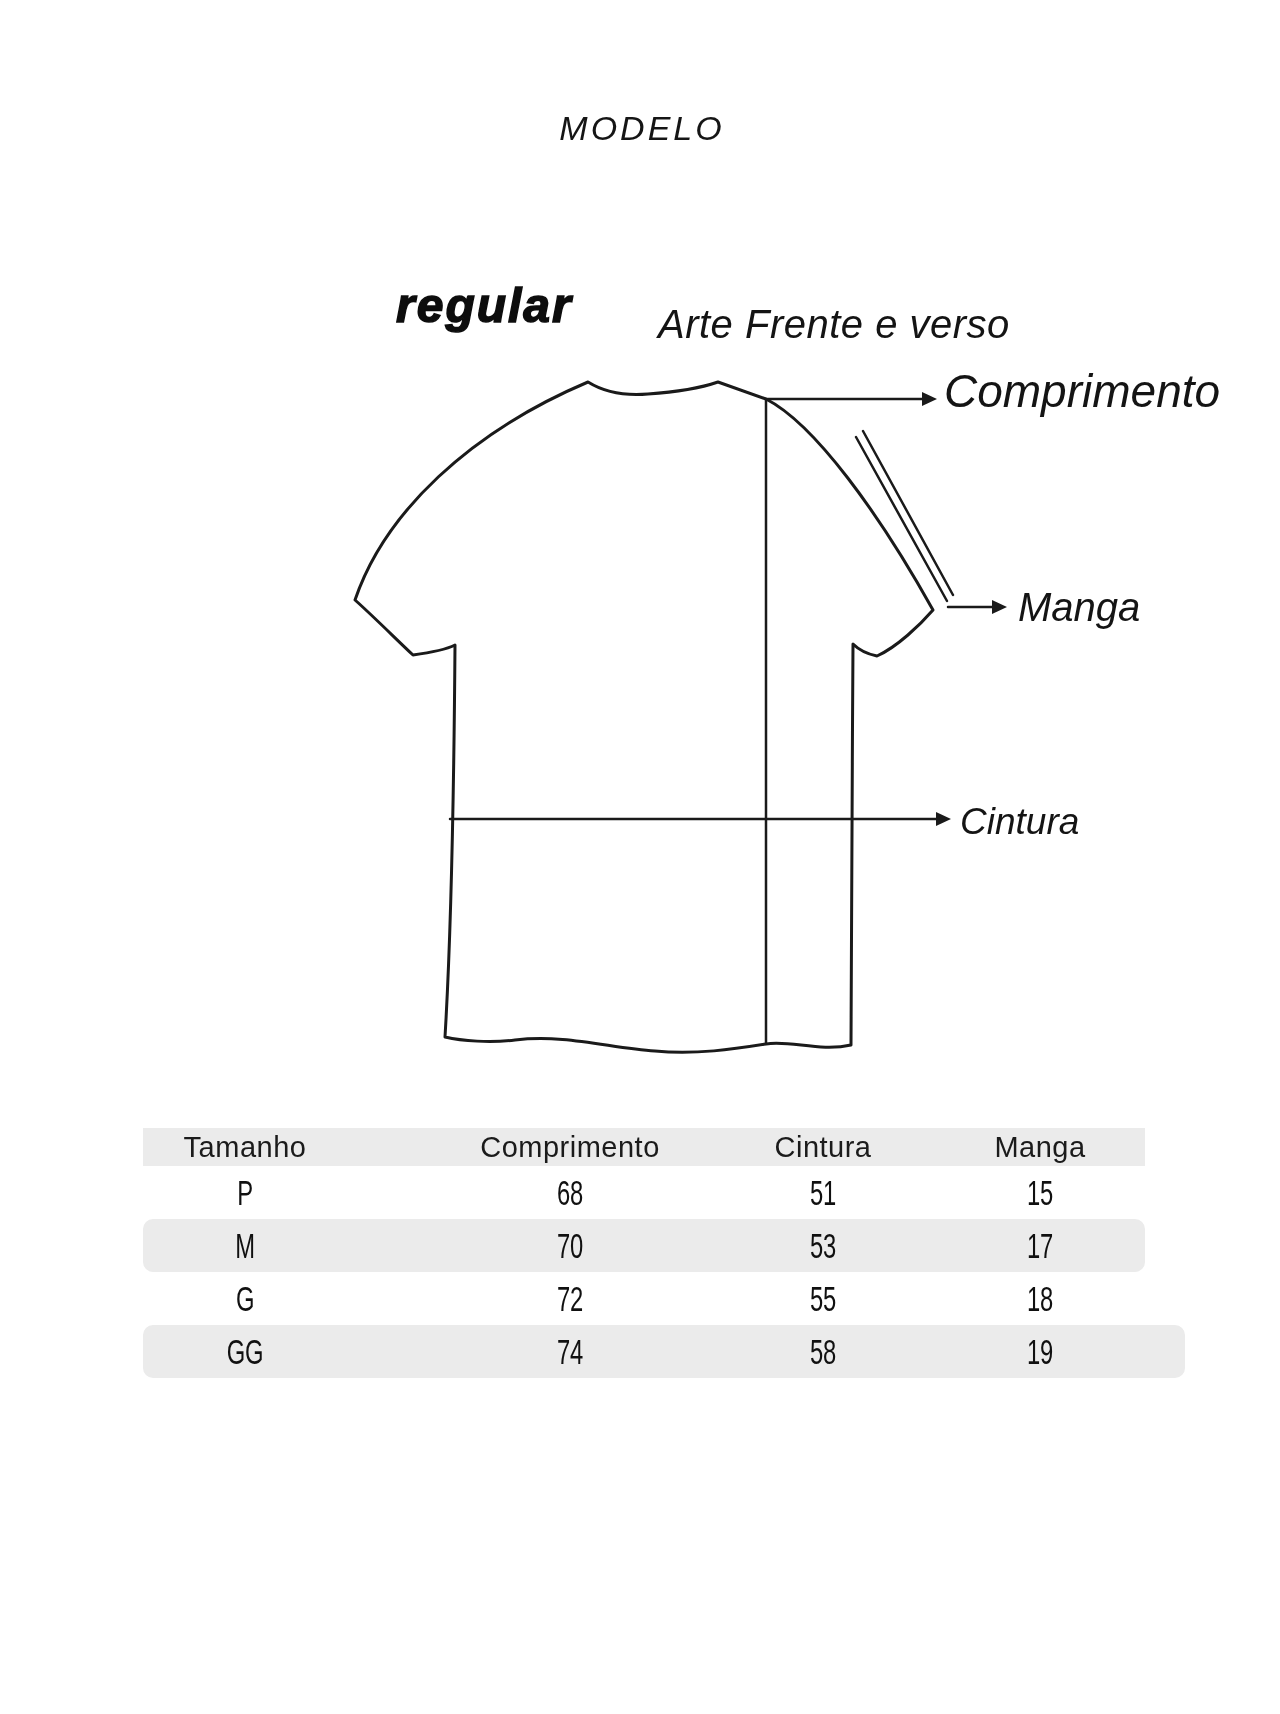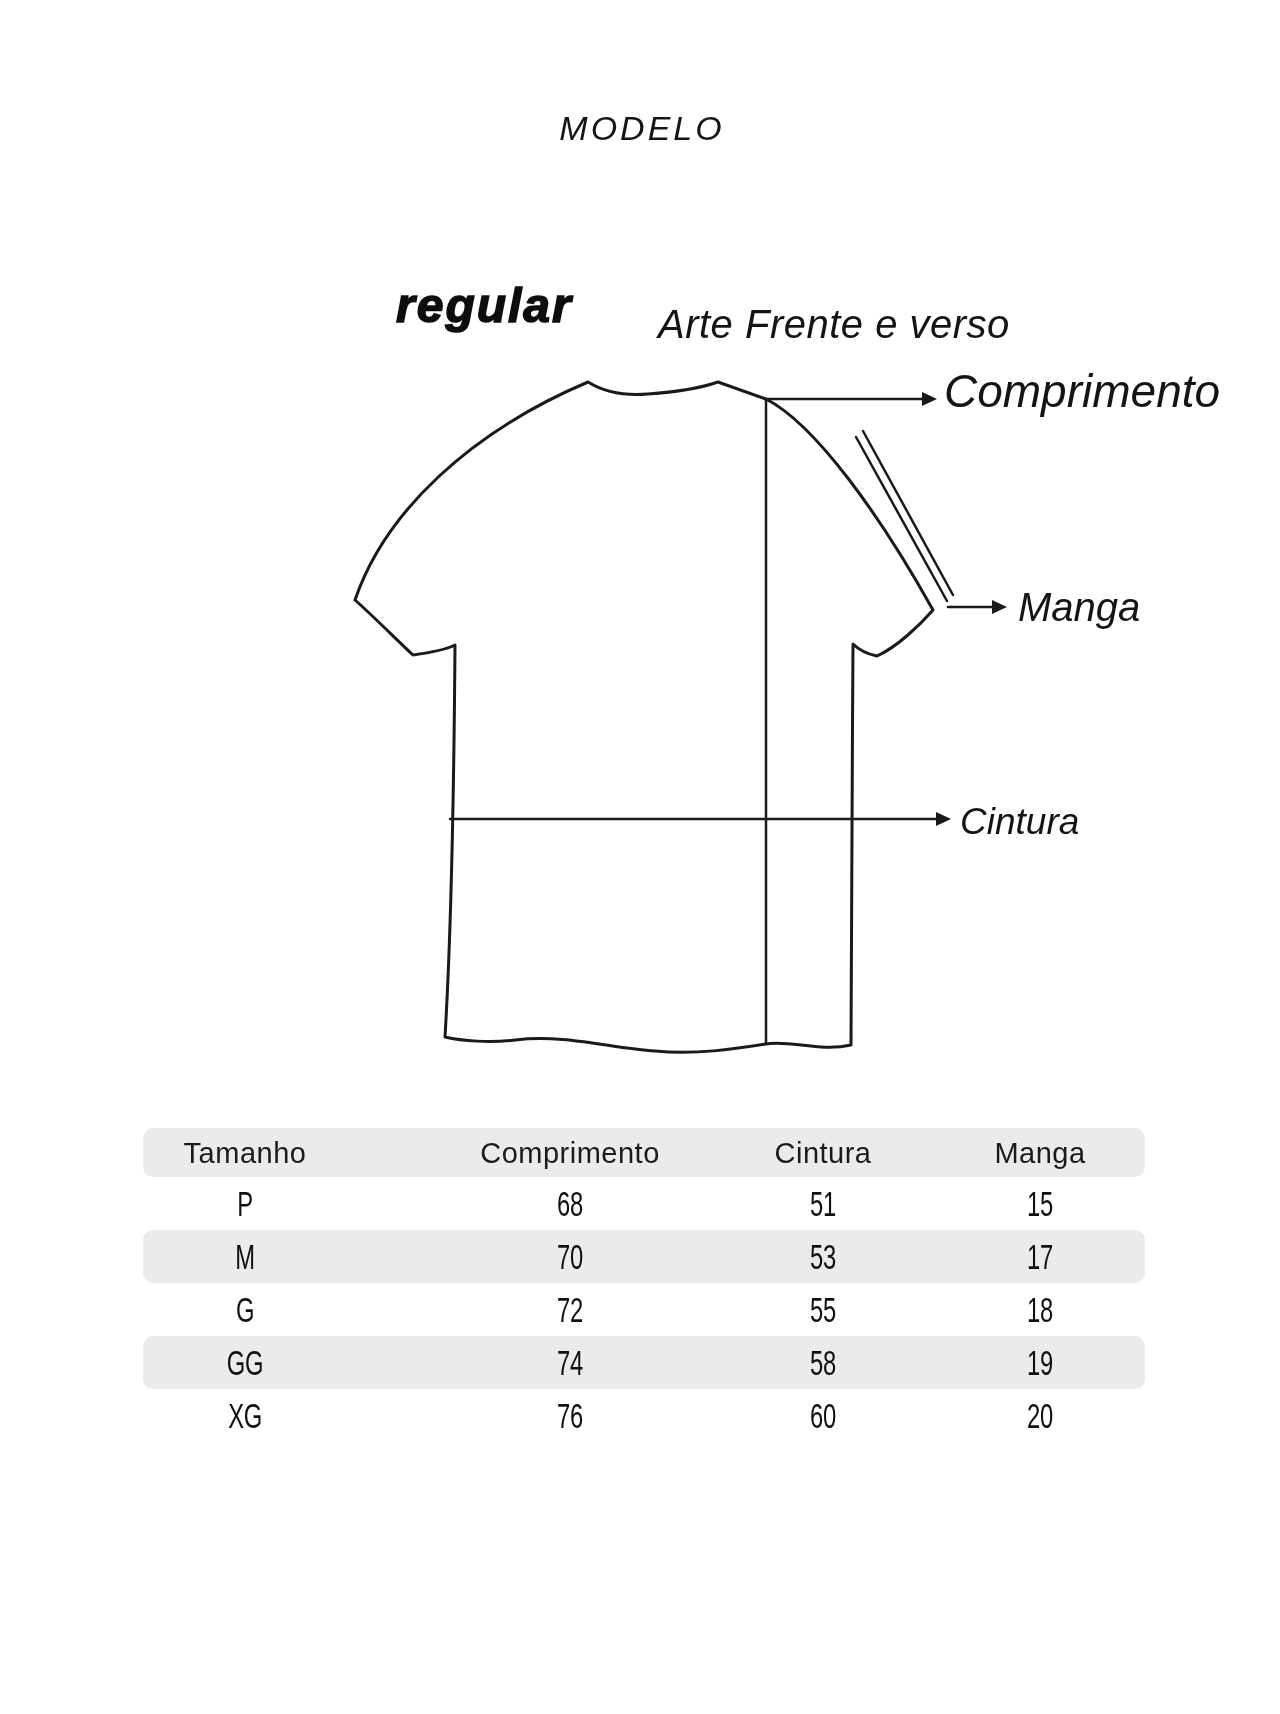--- a/index.html
+++ b/index.html
@@ -50,21 +50,21 @@
   .lbl-manga{top:587px;left:1018px;font-size:40px;}
   .lbl-cintura{top:803px;left:960px;font-size:37px;}
 
   .diagram-svg{top:0;left:0;width:1280px;height:1714px;}
 
   
   .size-table{
     top:1128px;left:143px;width:1002px;height:316px;
   }
   .t-row{position:relative;width:100%;}
-  .t-row.head{height:49px;background:#ebebeb;border-radius:10px;}
+  .t-row.head{height:38px;background:#ebebeb;border-radius:0;}
   .t-row.body{height:53px;}
   .t-row.stripe{background:#ebebeb;border-radius:10px;}
   .cell{
     position:absolute;top:50%;
     transform:translate(-50%,-50%);
     white-space:nowrap;
   }
   .head .cell{
     font-size:29px;font-weight:400;color:#1b1b1b;letter-spacing:0.5px;
   }
@@ -149,28 +149,22 @@
       <div class="cell c4"><span class="cond">17</span></div>
     </div>
 
     <div class="t-row body">
       <div class="cell c1"><span class="cond">G</span></div>
       <div class="cell c2"><span class="cond">72</span></div>
       <div class="cell c3"><span class="cond">55</span></div>
       <div class="cell c4"><span class="cond">18</span></div>
     </div>
 
-    <div class="t-row body stripe" style="background: rgb(235, 235, 235);">
+    <div class="t-row body stripe" style="background: rgb(235, 235, 235); padding-left: 40px;">
       <div class="cell c1"><span class="cond">GG</span></div>
       <div class="cell c2"><span class="cond">74</span></div>
       <div class="cell c3"><span class="cond">58</span></div>
       <div class="cell c4"><span class="cond">19</span></div>
     </div>
 
-    <div class="t-row body">
-      <div class="cell c1"><span class="cond">XG</span></div>
-      <div class="cell c2"><span class="cond">76</span></div>
-      <div class="cell c3"><span class="cond">60</span></div>
-      <div class="cell c4"><span class="cond">20</span></div>
-    </div>
 
   </div>
 </div>
 
 </body></html>

